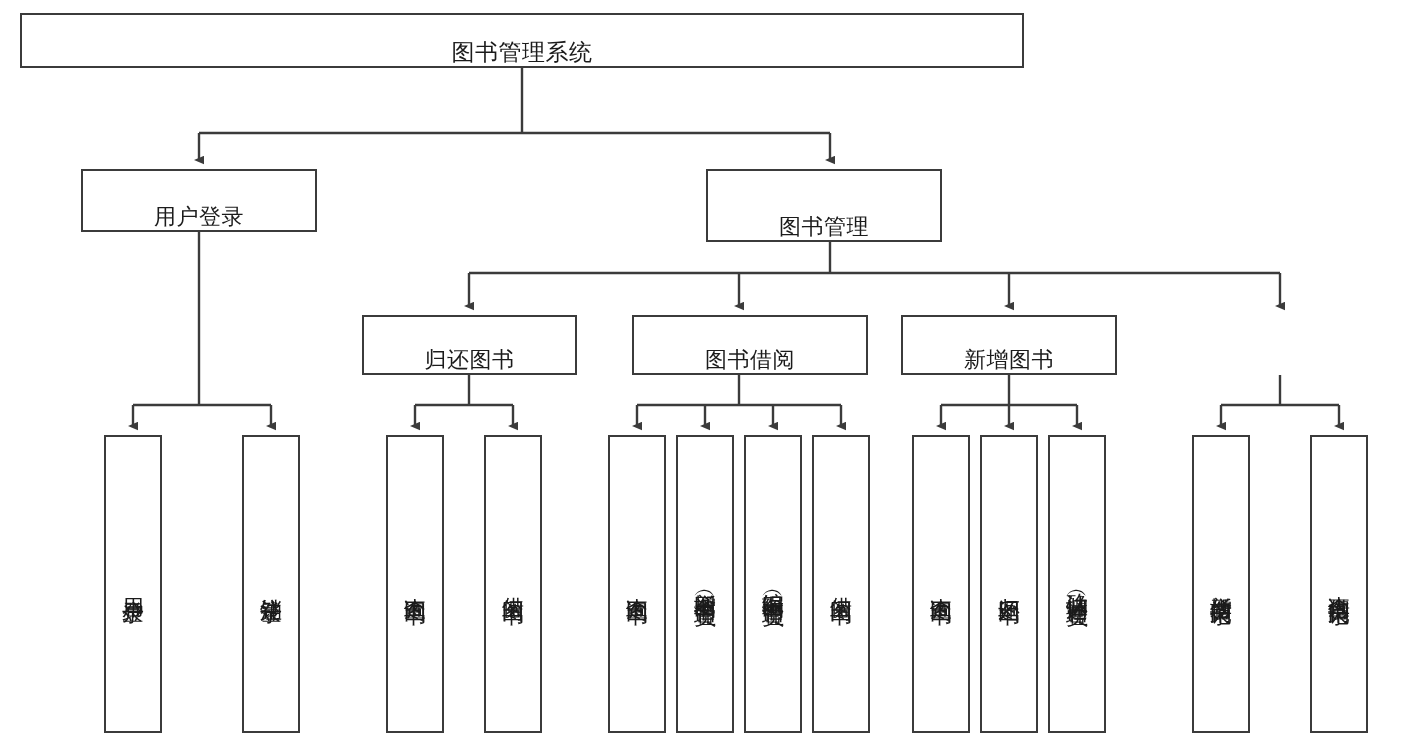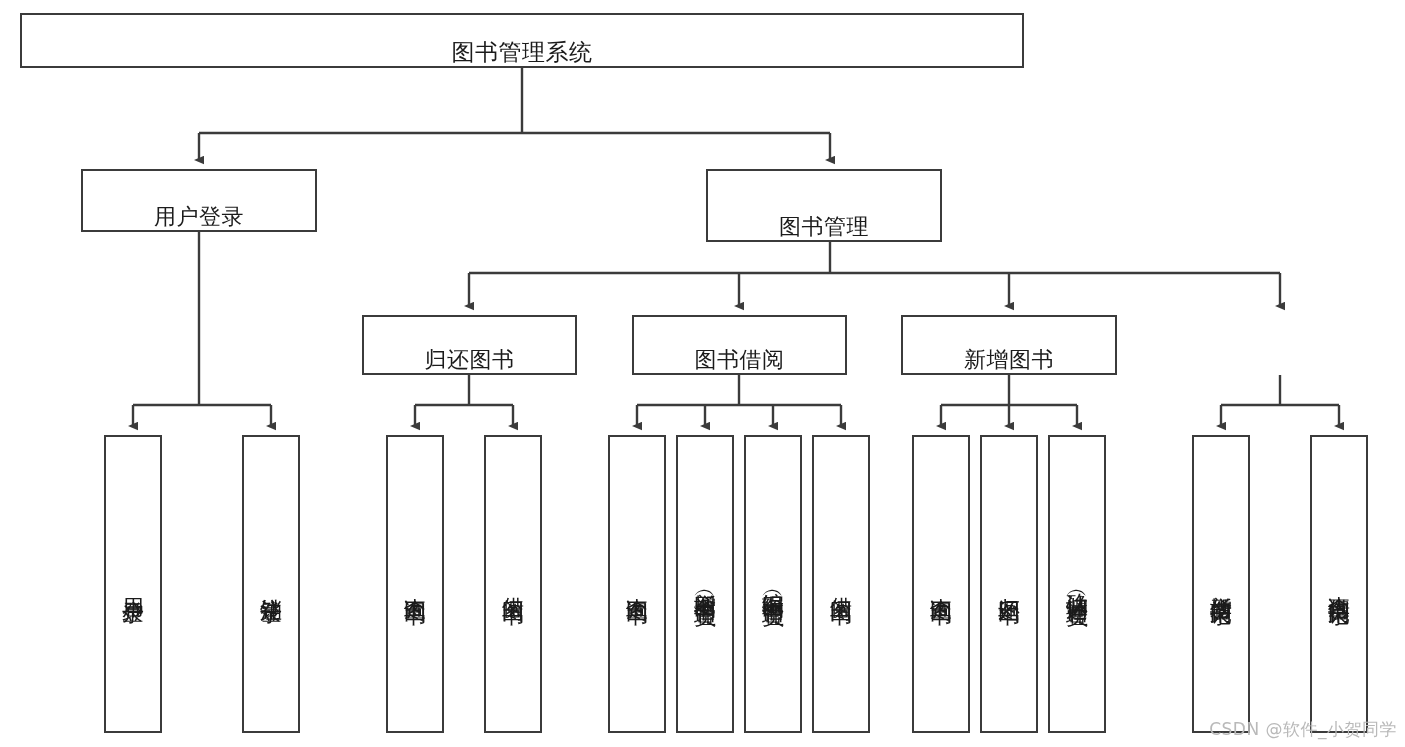--- a/index.html
+++ b/index.html
@@ -132,21 +132,21 @@
   <div class="node horizontal" style="left:81px;top:169px;width:236px;height:63px;">
     <span class="label">用户登录</span>
   </div>
   <div class="node horizontal" style="left:706px;top:169px;width:236px;height:73px;">
     <span class="label">图书管理</span>
   </div>
 
   <div class="node horizontal" style="left:362px;top:315px;width:215px;height:60px;">
     <span class="label">归还图书</span>
   </div>
-  <div class="node horizontal" style="left:632px;top:315px;width:215px;height:60px;">
+  <div class="node horizontal" style="left:632px;top:315px;width:236px;height:60px;">
     <span class="label">图书借阅</span>
   </div>
   <div class="node horizontal" style="left:901px;top:315px;width:216px;height:60px;">
     <span class="label">新增图书</span>
   </div>
 
   <div class="node vertical" style="left:104px;top:435px;width:58px;height:298px;">
     <span class="label">用户登录</span>
   </div>
   <div class="node vertical" style="left:242px;top:435px;width:58px;height:298px;">
@@ -183,15 +183,14 @@
     <span class="label">确认归还（管理员）</span>
   </div>
 
   <div class="node vertical" style="left:1192px;top:435px;width:58px;height:298px;">
     <span class="label">新增借阅记录</span>
   </div>
   <div class="node vertical" style="left:1310px;top:435px;width:58px;height:298px;">
     <span class="label">查询借阅记录</span>
   </div>
 
-  <div class="watermark">CSDN @软件_小贺同学</div>
 
 </div>
 
 </body></html>

